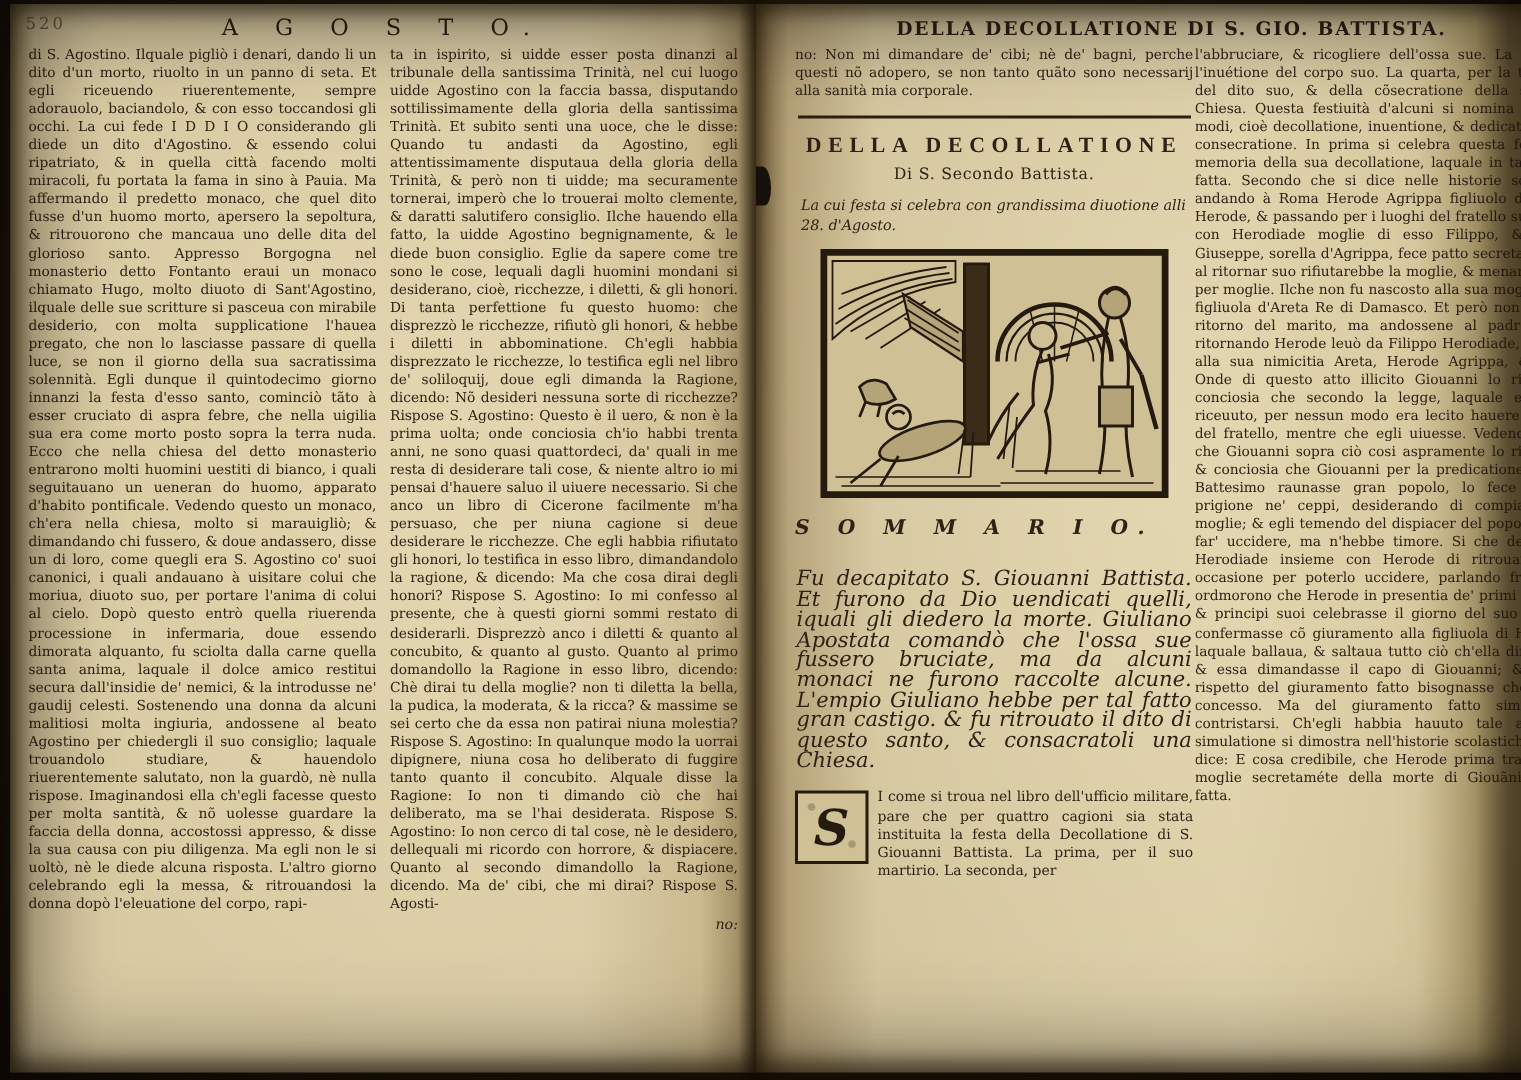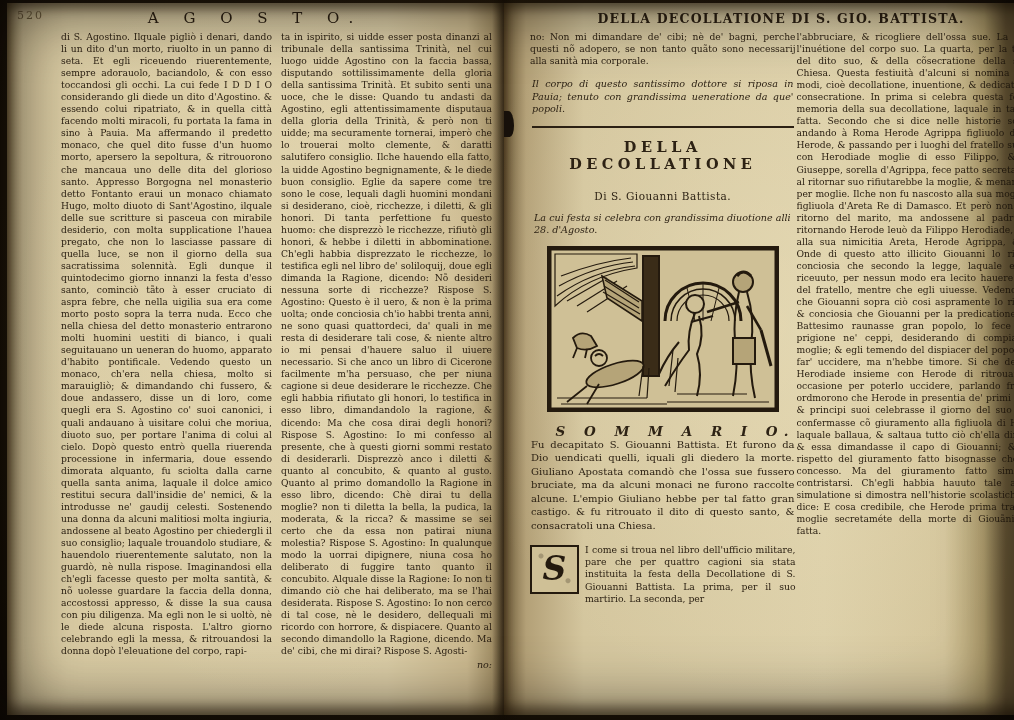--- a/index.html
+++ b/index.html
@@ -49,50 +49,50 @@
     position:absolute;left:0;right:0;top:0;text-align:center;
     font-size:15px;letter-spacing:10px;font-weight:normal;
   }
   .head-title-right{
     position:absolute;left:0;right:40px;top:2px;text-align:center;
     font-size:12.5px;letter-spacing:1.2px;font-weight:bold;
   }
   .cols{
     position:absolute;top:28px;bottom:8px;display:flex;
   }
-  .cols-left{left:12px;right:12px;gap:9px;margin-left:42px;}
+  .cols-left{left:12px;right:12px;gap:9px;}
   .cols-right{left:26px;right:36px;gap:1px;}
   .col{
     flex:1 1 0;overflow:hidden;
     font-size:9.2px;line-height:12.05px;text-align:justify;
     color:#2d2214;
   }
   .col p{margin:0;}
   .catchword{text-align:right;font-size:9.5px;margin-top:2px;font-style:italic;}
   .italic-block{
     font-style:italic;margin:11px 2px 6px 2px;line-height:12.6px;font-size:9.6px;
   }
   .rule{
     border:0;border-top:2px solid #2b2013;margin:10px 2px 10px 2px;height:0;
   }
   .sec-title{
-    text-align:center;font-size:14.5px;letter-spacing:4.5px;font-weight:bold;margin:2px 0 18px 0;line-height:17px;
+    text-align:center;font-size:14.5px;letter-spacing:4.5px;font-weight:bold;margin:2px 0 4px 0;line-height:17px;font-family:Liberation Serif, serif;
   }
   .sec-sub{
     text-align:center;font-size:10.5px;letter-spacing:.5px;margin:0 0 10px 0;
   }
   .feast-note{
     font-style:italic;text-align:left;font-size:9.6px;line-height:12.5px;margin:0 4px 9px 4px;
   }
   .woodcut-wrap{margin:2px 0 10px 0;text-align:center;}
   .sommario-title{
-    text-align:right;font-size:13.5px;letter-spacing:7px;font-style:italic;margin:6px 0 1px 0;font-weight:bold;
+    text-align:left;font-size:13.5px;letter-spacing:7px;font-style:italic;margin:6px 0 22px 0;font-weight:bold;
   }
   .sommario-text{
-    font-size:10px;line-height:13.4px;margin:0 1px 12px 1px;
+    font-style:italic;font-size:14px;line-height:13.4px;margin:0 1px 12px 1px;
   }
   .dropcap-par{font-size:9.3px;line-height:12.2px;}
   .dropcap{
     float:left;width:45px;height:45px;margin:1px 6px 1px 0;
     border:2px solid #241a0e;background:
       radial-gradient(circle at 20% 20%, rgba(36,26,14,.25) 2px, transparent 3px),
       radial-gradient(circle at 80% 75%, rgba(36,26,14,.25) 2px, transparent 3px),
       #cfc096;
     display:flex;align-items:center;justify-content:center;
     font-size:33px;font-style:italic;font-weight:bold;color:#241a0e;
@@ -132,24 +132,23 @@
   <div class="page page-right">
     <div class="ink-blot"></div>
     <div class="fore-edge"></div>
     <div class="running-head">
       <span class="head-title-right">DELLA DECOLLATIONE DI S. GIO. BATTISTA.</span>
       <span class="pagenum-right">521</span>
     </div>
     <div class="cols cols-right">
       <div class="col">
         <p>no: Non mi dimandare de' cibi; nè de' bagni, perche questi nõ adopero, se non tanto quãto sono necessarij alla sanità mia corporale.</p>
-        <div class="italic-block">Il corpo di questo santissimo dottore si riposa in Pauia; tenuto con grandissima ueneratione da que' popoli.</div>
         <hr class="rule">
         <div class="sec-title">DELLA DECOLLATIONE</div>
-        <div class="sec-sub">Di S. Giouanni Battista.</div>
+        <div class="sec-sub">Di S. Secondo Battista.</div>
         <div class="feast-note">La cui festa si celebra con grandissima diuotione alli 28. d'Agosto.</div>
 
         <div class="woodcut-wrap">
           <svg width="232" height="166" viewBox="0 0 232 166" xmlns="http://www.w3.org/2000/svg">
             <rect x="2" y="2" width="228" height="162" fill="#cfc096" stroke="#241a0e" stroke-width="5"></rect>
 
             <g stroke="#241a0e" stroke-width="1.2" fill="none">
               <path d="M8 60 Q40 30 90 22 L90 8 L8 8 Z" fill="#cfc096"></path>
               <path d="M10 50 Q45 25 88 20"></path>
                 <path d="M12 40 Q48 20 86 16"></path>

